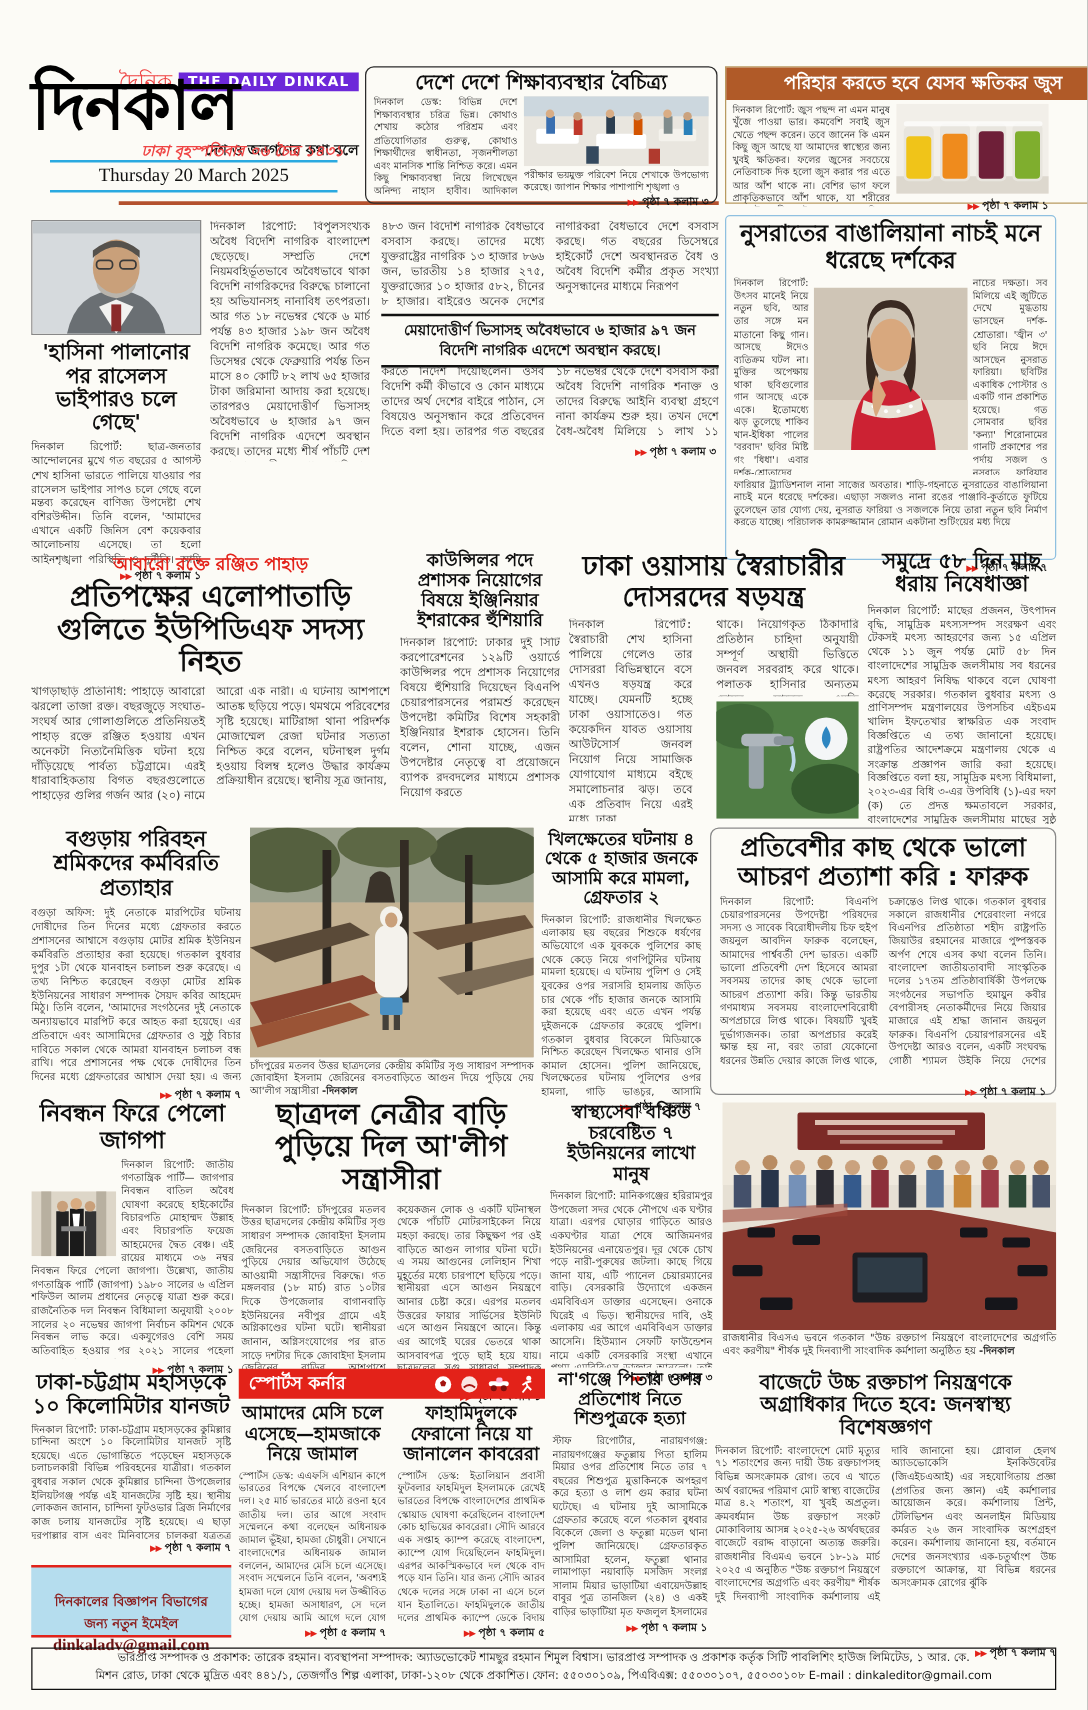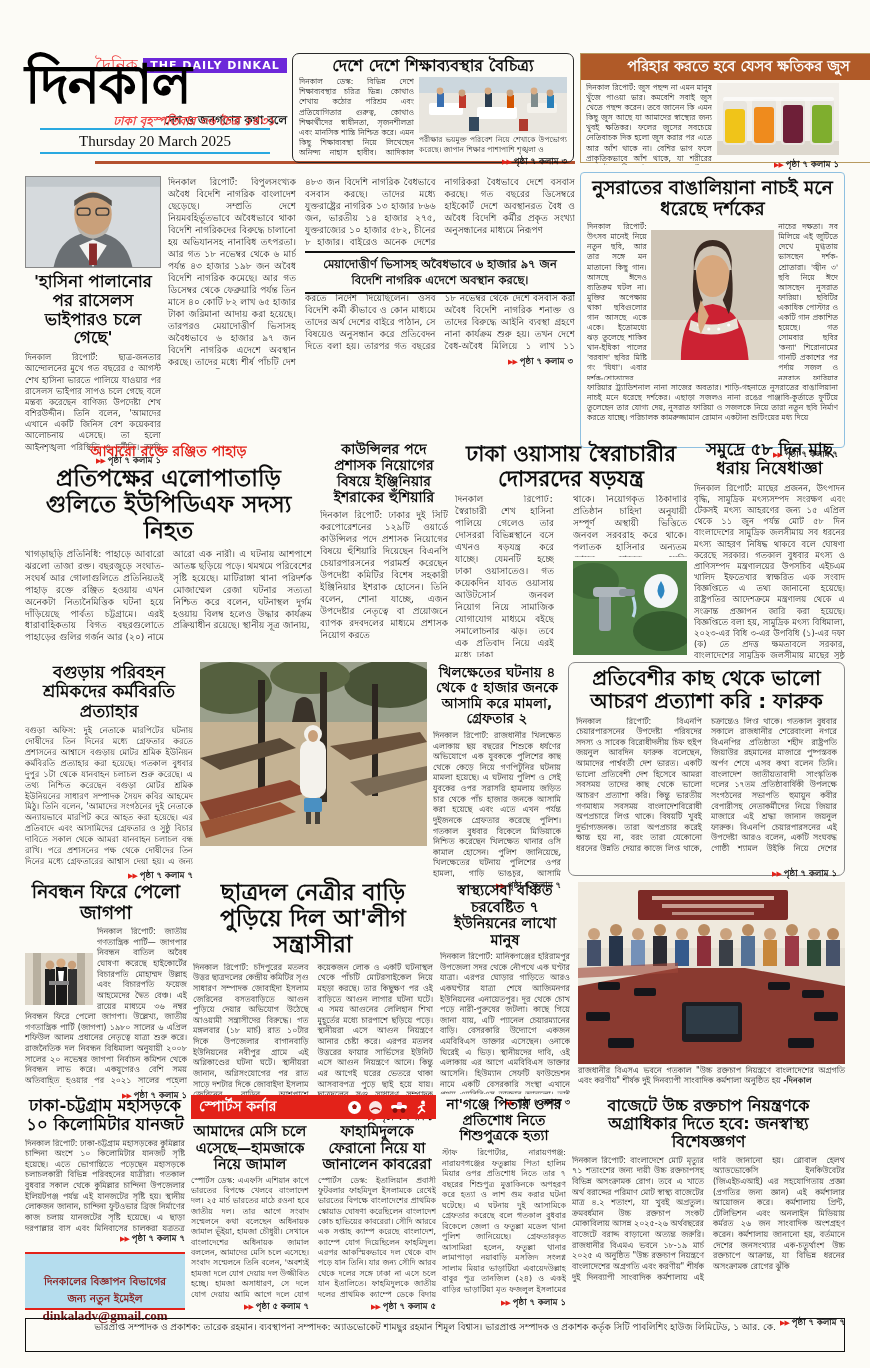--- a/index.html
+++ b/index.html
@@ -230,20 +230,24 @@
         <path d="M0 160 L80 140 L96 150 L6 176 Z" fill="#9a5436"></path>
         <path d="M150 120 L227 104 L227 118 L166 134 Z" fill="#7a6a55"></path>
         <path d="M96 40 Q104 30 112 40 L116 60 L92 60 Z" fill="#3a332a"></path>
         <rect x="100" y="78" width="26" height="58" rx="10" fill="#f4f2ec"></rect>
         <circle cx="113" cy="72" r="9" fill="#f4f2ec"></circle>
         <ellipse cx="113" cy="74" rx="5" ry="6" fill="#c9a07a"></ellipse>
         <rect x="104" y="136" width="18" height="14" rx="2" fill="#4a90c2"></rect>
         <rect x="106" y="150" width="5" height="12" fill="#44413a"></rect>
           <rect x="115" y="150" width="5" height="12" fill="#44413a"></rect>
       </svg>
+    </div>
+    <div class="cap" style="margin-top:2px;">
+      <span>চাঁদপুরের মতলব উত্তর ছাত্রদলের কেন্দ্রীয় কমিটির সৃগু সাধারণ সম্পাদক জোবাইদা ইসলাম জেরিনের বসতবাড়িতে আগুন দিয়ে পুড়িয়ে দেয় আ'লীগ সন্ত্রাসীরা</span>
+      <strong>-দিনকাল</strong>
     </div>
   </div>
 
   <section class="abs" style="left:433px;top:665px;width:128px;height:210px;">
     <div class="hl" style="font-size:13.6px;">খিলক্ষেতের ঘটনায় ৪ থেকে ৫ হাজার জনকে আসামি করে মামলা, গ্রেফতার ২</div>
     <div class="body-txt" style="height:146px;margin-top:4px;font-size:8px;">দিনকাল রিপোর্ট: রাজধানীর খিলক্ষেত এলাকায় ছয় বছরের শিশুকে ধর্ষণের অভিযোগে এক যুবককে পুলিশের কাছ থেকে কেড়ে নিয়ে গণপিটুনির ঘটনায় মামলা হয়েছে। এ ঘটনায় পুলিশ ও সেই যুবকের ওপর সরাসরি হামলায় জড়িত চার থেকে পাঁচ হাজার জনকে আসামি করা হয়েছে এবং এতে এখন পর্যন্ত দুইজনকে গ্রেফতার করেছে পুলিশ। গতকাল বুধবার বিকেলে মিডিয়াকে নিশ্চিত করেছেন খিলক্ষেত থানার ওসি কামাল হোসেন। পুলিশ জানিয়েছে, খিলক্ষেতের ঘটনায় পুলিশের ওপর হামলা, গাড়ি ভাঙচুর, আসামি ছিনতাইয়ের ঘটনায় পুলিশ বাদী হয়ে একটি মামলা করেছেন। সেই মামলায় চার থেকে পাঁচ হাজার জনকে আসামি করা হয়েছে। আর হারুন ও ইউসুফ নামে দুইজনকে গ্রেফতার করা হয়েছে। এর আগে, ভুক্তভোগী শিশুটির বাবা বাদী হয়ে মঙ্গলবার (১৮ মার্চ) রাতে একটি ধর্ষণ মামলা করেন। সেই মামলার</div>
     <div class="pageref" style="margin-top:2px;">পৃষ্ঠা ৭ কলাম ৭</div>
   </section>
 
   <section class="abs boxed-gray" style="left:568px;top:662px;width:277px;height:214px;padding:4px 7px;">
@@ -400,15 +404,16 @@
   </section>
 
   <section class="abs" style="left:572px;top:1097px;width:273px;height:214px;">
     <div class="hl" style="font-size:16px;">বাজেটে উচ্চ রক্তচাপ নিয়ন্ত্রণকে অগ্রাধিকার দিতে হবে: জনস্বাস্থ্য বিশেষজ্ঞগণ</div>
     <div class="body-txt cols2" style="height:158px;margin-top:4px;font-size:8px;">দিনকাল রিপোর্ট: বাংলাদেশে মোট মৃত্যুর ৭১ শতাংশের জন্য দায়ী উচ্চ রক্তচাপসহ বিভিন্ন অসংক্রামক রোগ। তবে এ খাতে অর্থ বরাদ্দের পরিমাণ মোট স্বাস্থ্য বাজেটের মাত্র ৪.২ শতাংশ, যা খুবই অপ্রতুল। ক্রমবর্ধমান উচ্চ রক্তচাপ সংকট মোকাবিলায় আসন্ন ২০২৫-২৬ অর্থবছরের বাজেটে বরাদ্দ বাড়ানো অত্যন্ত জরুরি। রাজধানীর বিএমএ ভবনে ১৮-১৯ মার্চ ২০২৫ এ অনুষ্ঠিত "উচ্চ রক্তচাপ নিয়ন্ত্রণে বাংলাদেশের অগ্রগতি এবং করণীয়" শীর্ষক দুই দিনব্যাপী সাংবাদিক কর্মশালায় এই দাবি জানানো হয়। গ্লোবাল হেলথ অ্যাডভোকেসি ইনকিউবেটর (জিএইচএআই) এর সহযোগিতায় প্রজ্ঞা (প্রগতির জন্য জ্ঞান) এই কর্মশালার আয়োজন করে। কর্মশালায় প্রিন্ট, টেলিভিশন এবং অনলাইন মিডিয়ায় কর্মরত ২৬ জন সাংবাদিক অংশগ্রহণ করেন। কর্মশালায় জানানো হয়, বর্তমানে দেশের জনসংখ্যার এক-চতুর্থাংশ উচ্চ রক্তচাপে আক্রান্ত, যা বিভিন্ন ধরনের অসংক্রামক রোগের ঝুঁকি</div>
     <div class="pageref" style="margin-top:2px;">পৃষ্ঠা ৭ কলাম ৭</div>
   </section>
 
   <footer class="abs footer-box" style="left:25px;top:1318px;width:820px;height:34px;">
     <div>ভারপ্রাপ্ত সম্পাদক ও প্রকাশক: তারেক রহমান। ব্যবস্থাপনা সম্পাদক: অ্যাডভোকেট শামছুর রহমান শিমুল বিশ্বাস। ভারপ্রাপ্ত সম্পাদক ও প্রকাশক কর্তৃক সিটি পাবলিশিং হাউজ লিমিটেড, ১ আর. কে.</div>
+    <div>মিশন রোড, ঢাকা থেকে মুদ্রিত এবং ৪৪১/১, তেজগাঁও শিল্প এলাকা, ঢাকা-১২০৮ থেকে প্রকাশিত। ফোন: ৫৫০৩০১০৯, পিএবিএক্স: ৫৫০৩০১০৭, ৫৫০৩০১০৮ E-mail : dinkaleditor@gmail.com</div>
   </footer>
 
 </div>
 
 </body></html>

